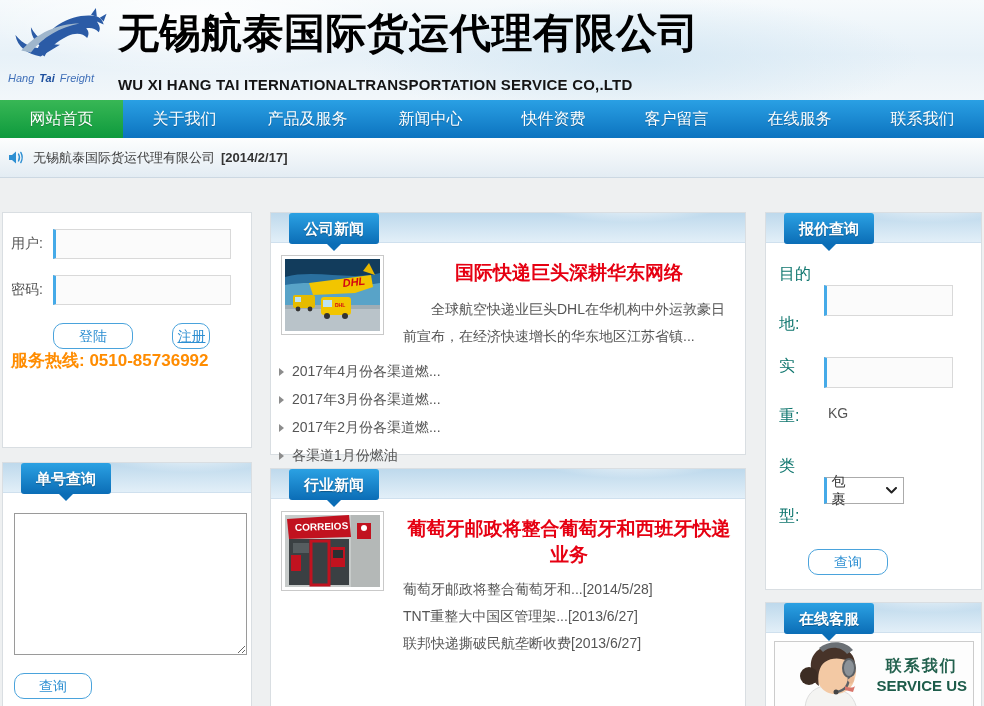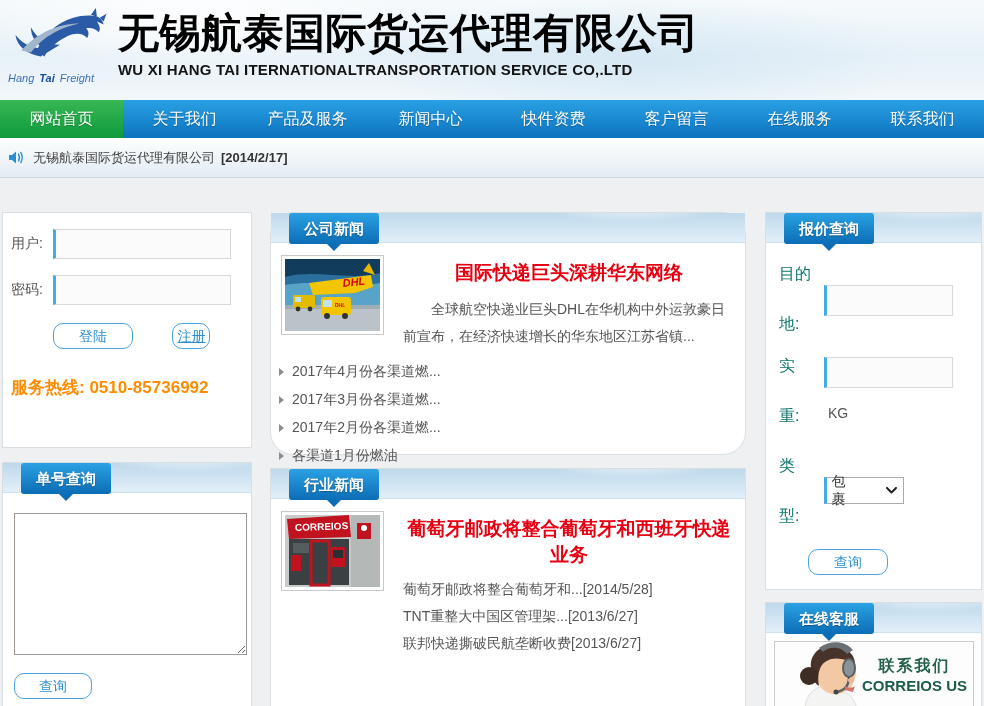--- a/index.html
+++ b/index.html
@@ -15,21 +15,21 @@
     background:
       radial-gradient(ellipse 300px 80px at 20% 20%, rgba(255,255,255,.9), transparent 70%),
       radial-gradient(ellipse 400px 90px at 65% 60%, rgba(210,230,243,.8), transparent 70%),
       linear-gradient(180deg,#f6fafc 0%,#e7f1f8 55%,#f2f7fa 100%);
   }
   .logo { position:absolute; left:6px; top:6px; width:108px; height:88px; cursor:pointer; }
   .logo-text { position:absolute; left:2px; top:66px; width:106px; font-size:11px; font-style:italic; color:#3f6fb8; white-space:nowrap; }
   .logo-text .t-mid { font-weight:bold; color:#1d4f9e; margin:0 5px; }
   .co-names { position:absolute; left:118px; top:8px; }
   .co-cn { font-size:41px; font-weight:bold; color:#000; letter-spacing:.5px; line-height:50px; }
-  .co-en { font-size:15px; font-weight:bold; color:#141414; letter-spacing:.2px; margin-top:3px; }
+  .co-en { font-size:15px; font-weight:bold; color:#141414; letter-spacing:.2px; margin-top:18px; }
   
   .nav {
     position:absolute; left:0; top:100px; width:984px; height:38px;
     background:linear-gradient(180deg,#2aa0e4 0%,#0c73bf 100%);
     display:flex;
     align-items:center;
   }
   .nav-item {
     width:123px; height:38px; line-height:38px; text-align:center;
     color:#fff; font-size:16px; cursor:pointer; text-shadow:0 1px 1px rgba(0,0,0,.25);
@@ -76,30 +76,30 @@
     border:1px solid #d9d9d9; border-left:3px solid #45aae8; outline:none;
     font-size:14px; padding:0 6px; color:#333;
   }
   .btn {
     display:inline-block; background:#fff; border:1px solid #4aa3dc; color:#2d8fd2;
     font-size:14px; text-align:center; cursor:pointer; border-radius:10px;
   }
   .login-btn-row { margin:18px 0 0 0; }
   .btn-login { width:80px; height:26px; line-height:24px; margin-left:50px; }
   .btn-register { width:38px; height:26px; line-height:24px; margin-left:35px; text-decoration:underline; }
-  .hotline { margin:27px 0 0 8px; font-size:17px; font-weight:bold; color:#ff8c00; }
+  .hotline { margin:0 0 0 8px; font-size:17px; font-weight:bold; color:#ff8c00; }
   #tracking-panel { left:2px; top:462px; width:250px; height:260px; }
   .tracking-textarea {
     position:absolute; left:11px; top:50px; width:233px; height:142px;
     border:1px solid #9a9a9a; background:#fff; resize:both; outline:none;
     font-family:"Liberation Sans","DejaVu Sans",sans-serif; font-size:13px; padding:4px;
   }
   .btn-track { position:absolute; left:11px; top:210px; width:78px; height:26px; line-height:24px; }
   
-  #company-news-panel { left:270px; top:212px; width:476px; height:243px;border-radius:23px; }
+  #company-news-panel { left:270px; top:212px; width:476px; height:243px; }
   #industry-news-panel { left:270px; top:468px; width:476px; height:254px; }
   .feature { position:relative; padding:12px 10px 0 10px; min-height:96px; }
   .thumb {
     float:left; width:103px; height:80px; background:#fff;
     border:1px solid #c9c9c9; padding:3px; cursor:pointer;
   }
   .thumb svg { width:95px; height:72px; display:block; }
   .feature-body { margin-left:122px; }
   .feature-title {
     text-align:center; font-size:19px; font-weight:bold; color:#e60012;
@@ -344,16 +344,16 @@
       <circle cx="34" cy="34" r="9" fill="#3c2c23"></circle>
       <path d="M44 6 C54 -2 70 -2 78 8 L72 12 C66 4 54 4 48 10 Z" fill="#6b7075"></path>
       <ellipse cx="74" cy="26" rx="6" ry="9" fill="#8b9298" stroke="#5c6166" stroke-width="2"></ellipse>
       <path d="M74 34 C74 44 70 48 62 50" stroke="#5c6166" stroke-width="2.5" fill="none"></path>
       <circle cx="61" cy="50" r="2.5" fill="#444"></circle>
       <path d="M78 34 C80 37 79 40 76 42 L72 38 Z" fill="#e9b894"></path>
       <path d="M70 44 C74 46 78 46 80 44 L78 50 L70 48 Z" fill="#d8756b"></path>
     </svg>
     <div class="cs-text">
       <div class="cs-cn">联系我们</div>
-      <div class="cs-en">CORREIOS US</div>
+      <div class="cs-en">SERVICE US</div>
     </div>
   </div>
 </div>
 
 </body></html>

